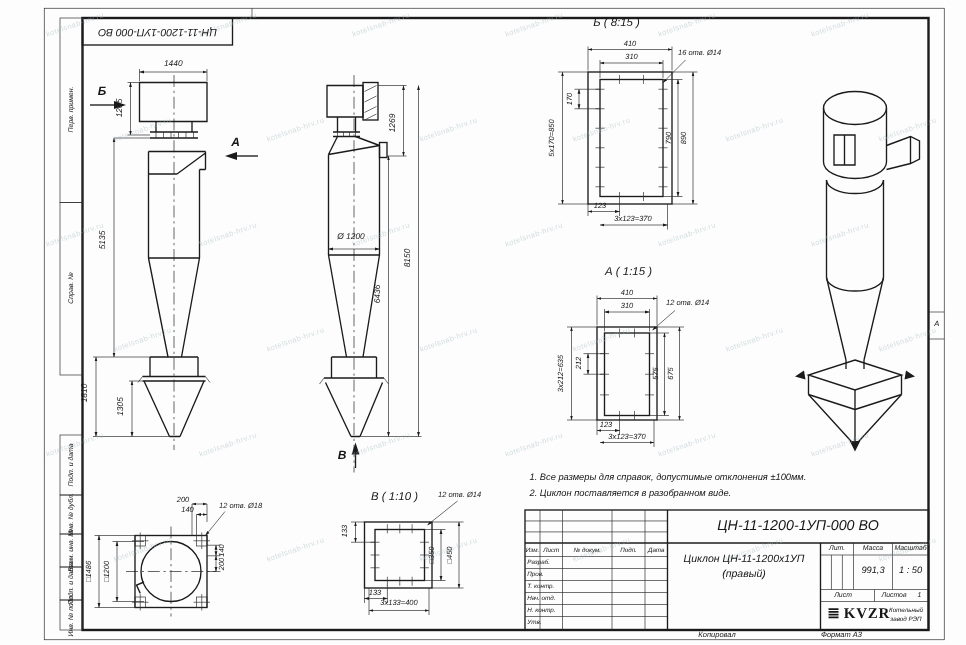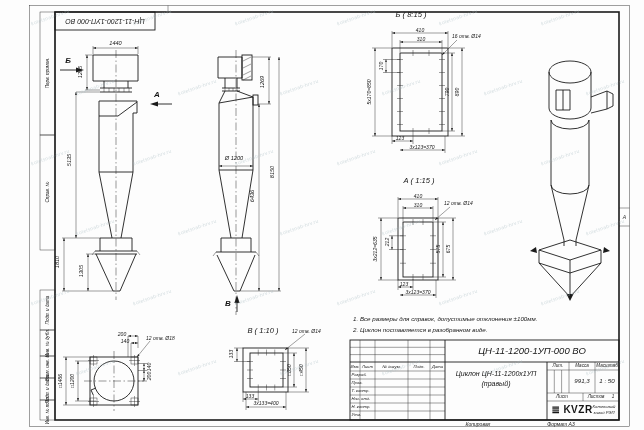--- a/index.html
+++ b/index.html
@@ -336,20 +336,20 @@
   <span class="t tl s4" style="left:351.5px;top:415px;">Утв.</span>
   <span class="t c s45" style="left:558px;top:366px;">Лит.</span>
   <span class="t c s45" style="left:582px;top:366px;">Масса</span>
   <span class="t c s45" style="left:607px;top:366px;">Масштаб</span>
   <span class="t c s6" style="left:582px;top:381px;">991,3</span>
   <span class="t c s6" style="left:607px;top:381px;">1 : 50</span>
   <span class="t c s45" style="left:562px;top:397px;">Лист</span>
   <span class="t c s45" style="left:596px;top:397px;">Листов</span>
   <span class="t c s45" style="left:613px;top:397px;">1</span>
   <span class="t c logo" style="left:556px;top:410px;">≣</span>
-  <span class="t c logo" style="left:578px;top:410px;">KVZR</span>
+  <span class="t c logo" style="left:578px;top:410px;font-family:Liberation Serif, serif;">KVZR</span>
   <span class="t c s4" style="left:604px;top:407px;">Котельный</span>
   <span class="t c s4" style="left:604px;top:413px;">завод РЭП</span>
 
   <span class="t c s5" style="left:478px;top:423.5px;">Копировал</span>
   <span class="t c s5" style="left:561px;top:423.5px;">Формат А3</span>
 
 </div>
 
 </body></html>

